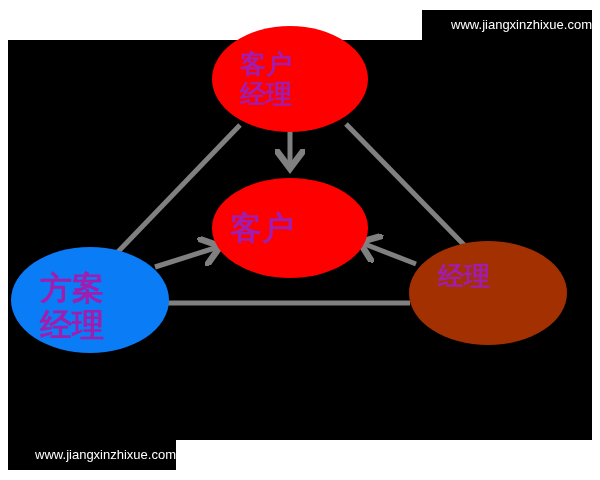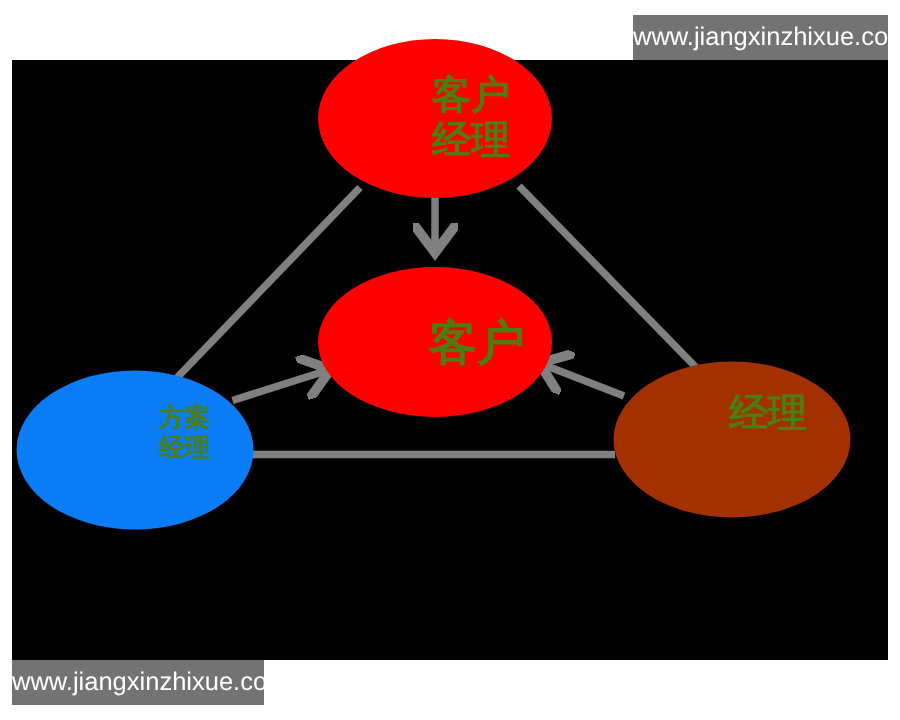--- a/index.html
+++ b/index.html
@@ -6,30 +6,30 @@
   body {
     width: 600px; height: 480px; background: #ffffff;
     position: relative; overflow: hidden;
     font-family: "DejaVu Sans", "Liberation Sans", sans-serif;
   }
   .panel {
     position: absolute; left: 8px; top: 40px; width: 584px; height: 400px;
     background: #000000;
   }
   .watermark {
-    position: absolute; background: #737373; color: #ffffff;
+    position: absolute; background: #000000; color: #ffffff;
     font-family: "Liberation Sans", "DejaVu Sans", sans-serif;
-    font-size: 17px; line-height: 30px; text-align: right;
+    font-size: 13px; line-height: 30px; text-align: right;
   }
   .wm-top { left: 422px; top: 10px; width: 170px; height: 30px; }
   .wm-bottom { left: 8px; top: 440px; width: 168px; height: 30px; }
   svg.diagram { position: absolute; left: 0; top: 0; }
   .node-label {
-    position: absolute; color: #4d7c0f; font-weight: bold;
-    text-align: right; font-family: "DejaVu Sans", sans-serif;
+    position: absolute; color: #a21caf; font-weight: bold;
+    text-align: left; font-family: "DejaVu Sans", sans-serif;
     line-height: 1.15;
   }
   .node-label span { display: block; }
 </style>
 </head>
 <body>
 
 <div class="panel"></div>
 
 <svg class="diagram" width="600" height="480" viewBox="0 0 600 480">
@@ -55,21 +55,21 @@
 
 <div class="node-label" style="left:240px; top:50px; width:100px; font-size:26px;">
   <span>客户</span>
   <span>经理</span>
 </div>
 
 <div class="node-label" style="left:230px; top:210px; width:120px; font-size:32px;">
   <span>客户</span>
 </div>
 
-<div class="node-label" style="left:40px; top:270px; width:100px; font-size:17px;">
+<div class="node-label" style="left:40px; top:270px; width:100px; font-size:32px;">
   <span>方案</span>
   <span>经理</span>
 </div>
 
 <div class="node-label" style="left:438px; top:262px; width:100px; font-size:26px;">
   <span>经理</span>
 </div>
 
 <div class="watermark wm-top">www.jiangxinzhixue.com</div>
 <div class="watermark wm-bottom">www.jiangxinzhixue.com</div>

